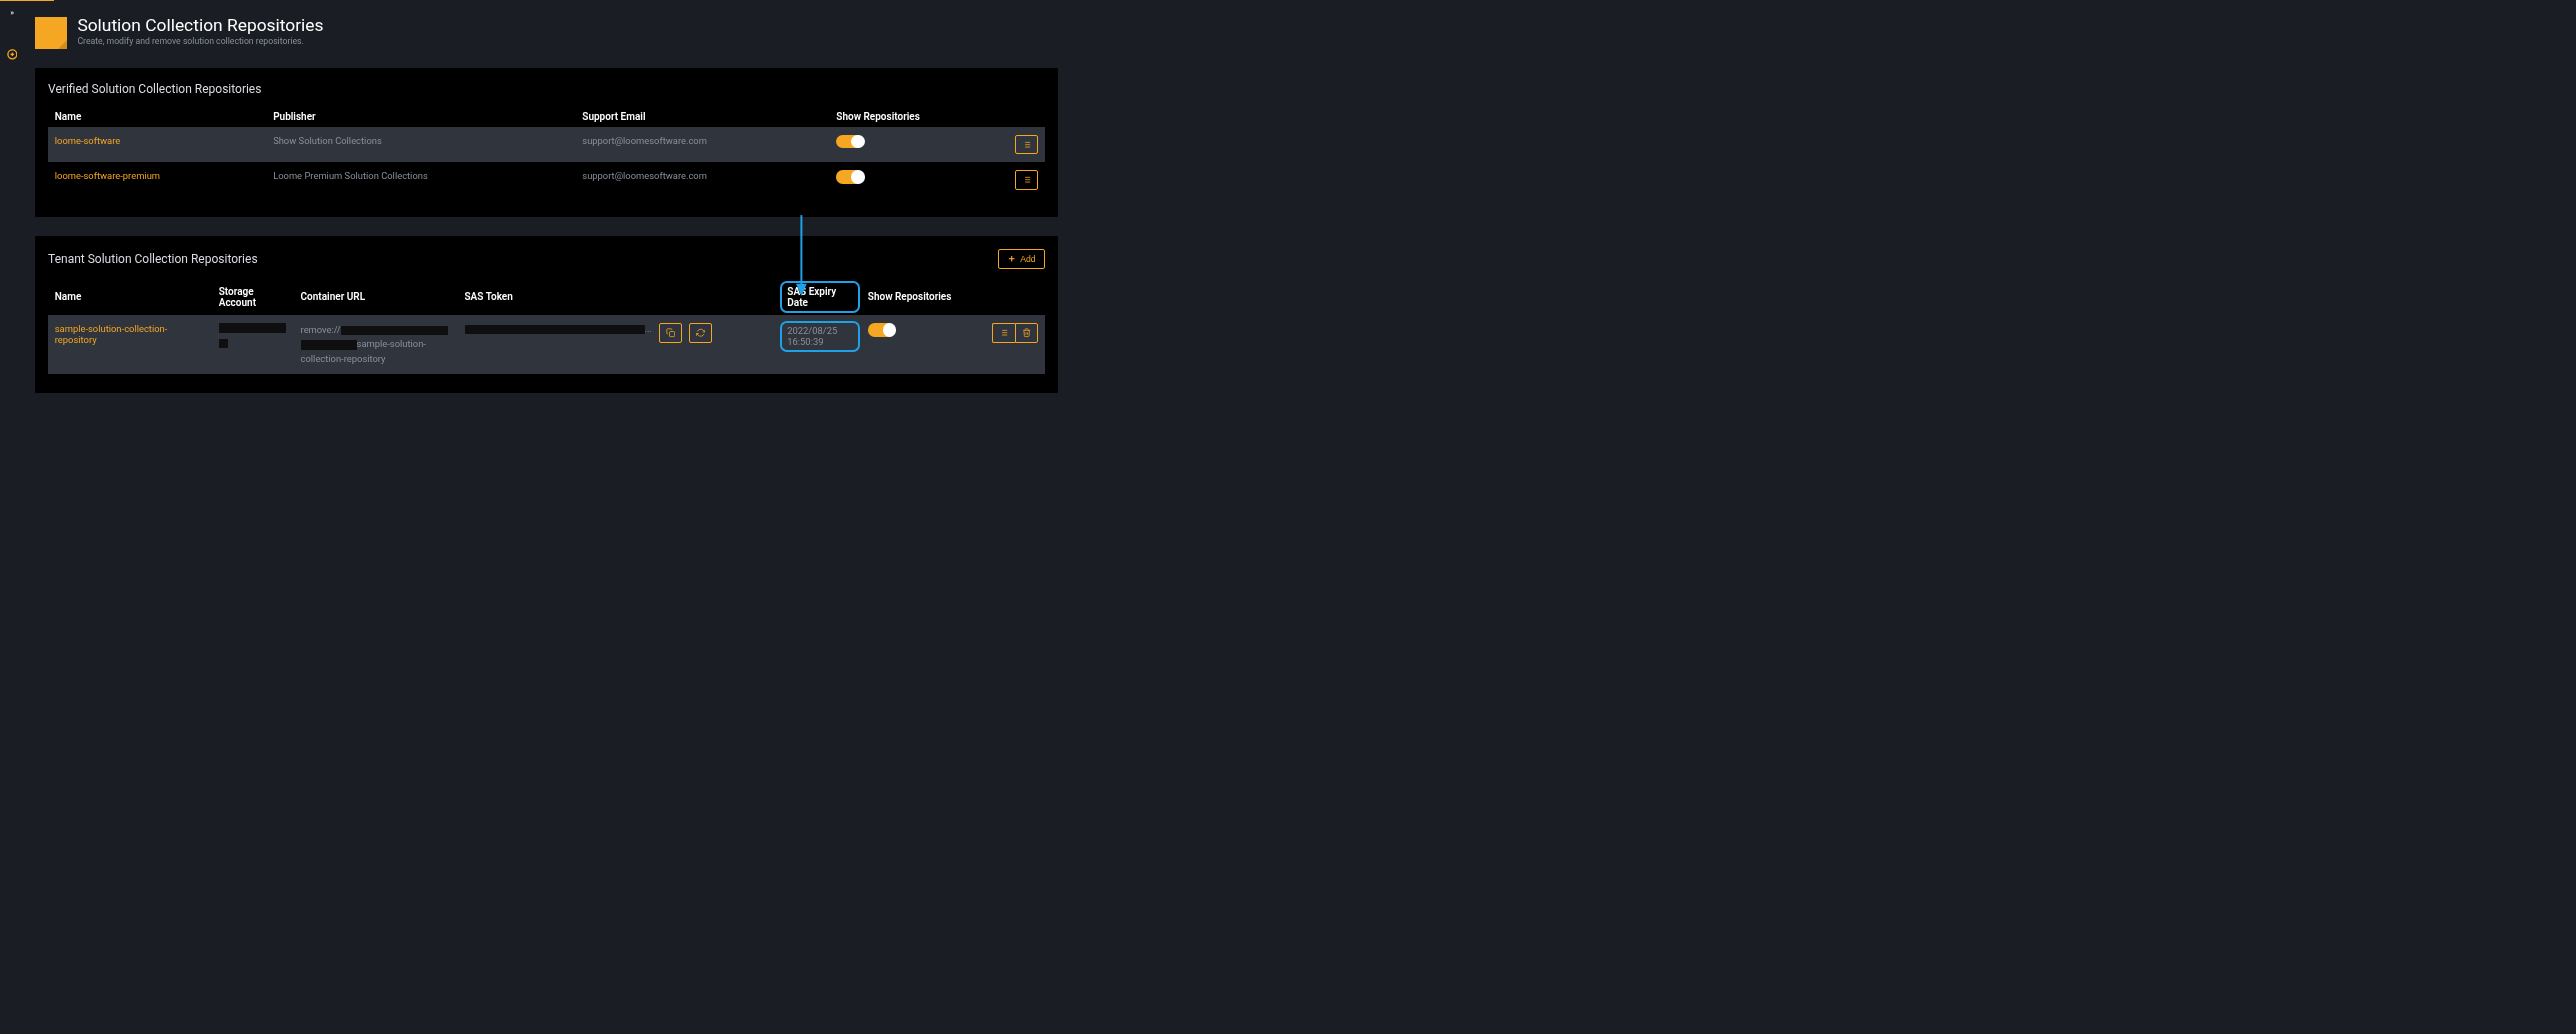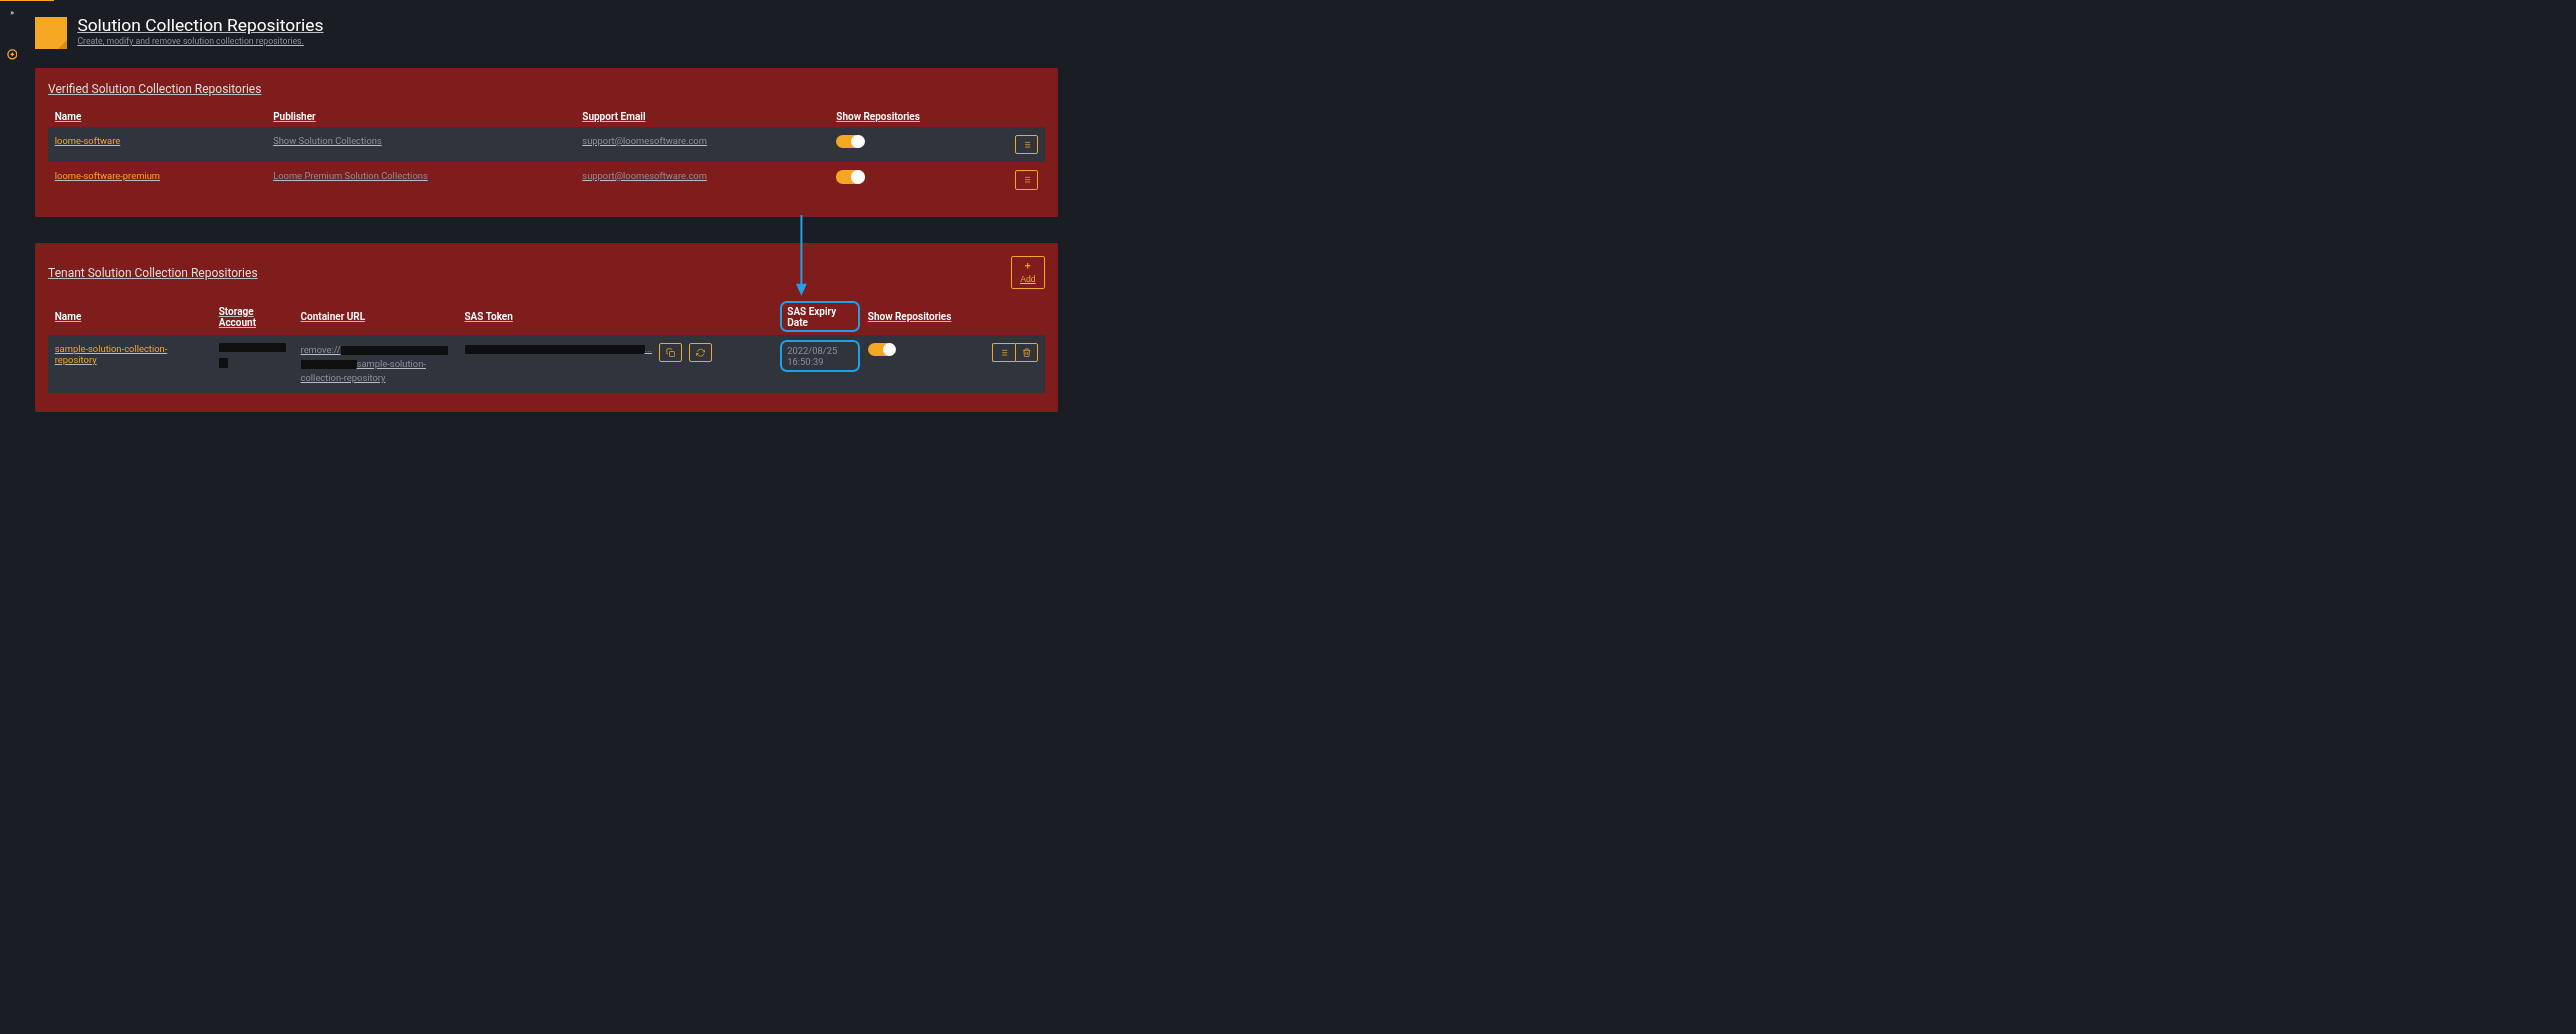--- a/index.html
+++ b/index.html
@@ -42,21 +42,20 @@
     }
     .left-rail .plus {
       color: #f5a623;
       font-size: 12px;
       cursor: pointer;
       margin-top: 16px;
     }
     .content {
       flex: 1;
       padding: 12px 16px 16px 10.7px;
-      text-decoration: underline;
     }
     .page-header {
       display: flex;
       align-items: flex-start;
       gap: 10.7px;
       margin-bottom: 19px;
     }
     .page-icon {
       width: 32px;
       height: 32px;
@@ -79,24 +78,24 @@
       color: #fff;
       font-size: 17.4px;
       font-weight: 400;
       margin-bottom: 1.3px;
     }
     .page-subtitle {
       color: #8a8f99;
       font-size: 8.7px;
     }
     .panel {
-      background: #7f1d1d;
+      background: #000000;
       border-radius: 1.3px;
       padding: 13.4px 13.4px 19px 13.4px;
-      margin-bottom: 26px;
+      margin-bottom: 19px;
     }
     .panel-header {
       display: flex;
       justify-content: space-between;
       align-items: center;
       margin-bottom: 9.4px;
     }
     .panel-title {
       color: #d9dce2;
       font-size: 12px;
@@ -106,21 +105,20 @@
       border: 0.7px solid #f5a623;
       background: transparent;
       color: #f5a623;
       padding: 4px 8px;
       border-radius: 2px;
       cursor: pointer;
       font-size: 8.7px;
       display: inline-flex;
       align-items: center;
       gap: 3.4px;
-      flex-direction: column;
     }
     .btn-outline.icon-only {
       padding: 4px 6px;
     }
     table {
       width: 100%;
       border-collapse: collapse;
     }
     th {
       text-align: left;

